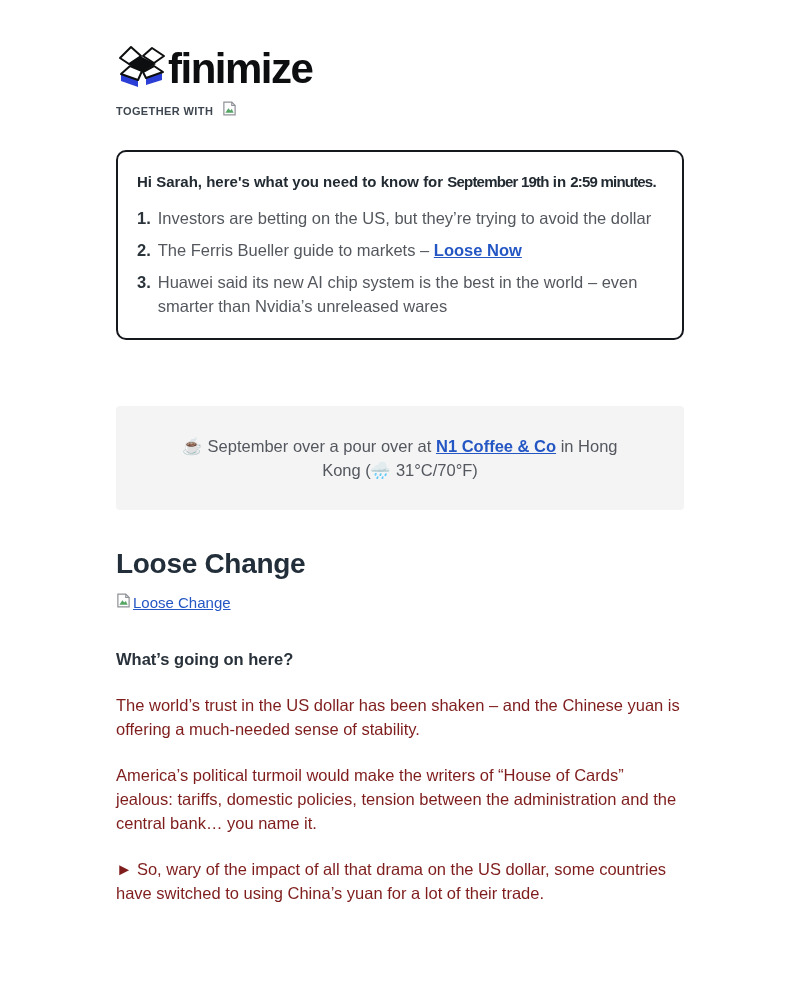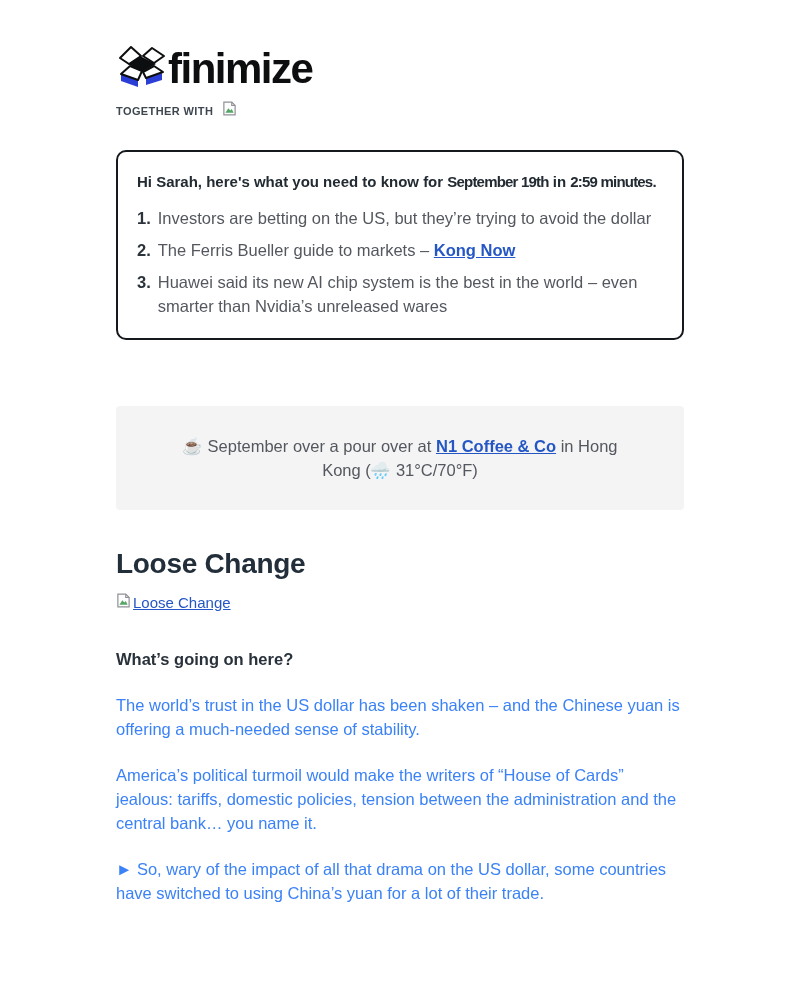--- a/index.html
+++ b/index.html
@@ -23,21 +23,21 @@
   a.bold-link { color:#2456c4; font-weight:bold; text-decoration:underline; cursor:pointer; }
   a.plain-link { color:#2456c4; text-decoration:underline; cursor:pointer; }
 
   
   .location-box { margin-top:66px; background:#f4f4f5; border-radius:4px; padding:28px 48px; text-align:center; font-size:16.5px; line-height:24px; color:#54585e; }
 
   
   .article-title { margin-top:38px; font-size:28px; font-weight:bold; color:#222e39; letter-spacing:-0.3px; }
   .image-alt-row { margin-top:13px; display:flex; align-items:center; gap:2px; font-size:15px; }
   .q-head { margin-top:36px; font-size:16.5px; font-weight:bold; color:#29323b; line-height:24px; }
-  .para { margin-top:22px; font-size:16.5px; line-height:24px; color:#3b82f6; }
+  .para { margin-top:22px; font-size:16.5px; line-height:24px; color:#7f1d1d; }
 
   .broken-img { flex:0 0 auto; display:inline-block; }
 </style>
 </head>
 <body>
 
 <div class="container">
 
   <div class="logo-row">
     <span class="broken-img">
@@ -66,21 +66,21 @@
 
   <div class="summary-box">
     <p class="greeting"><span>Hi Sarah, here's what you need to know for </span><span class="cond">September 19th</span><span> in </span><span class="cond">2:59 minutes.</span></p>
     <ul class="summary-list">
       <li class="summary-item">
         <span class="num">1.</span>
         <span>Investors are betting on the US, but they’re trying to avoid the dollar</span>
       </li>
       <li class="summary-item">
         <span class="num">2.</span>
-        <span><span>The Ferris Bueller guide to markets – </span><a class="bold-link">Kong Now</a></span>
+        <span><span>The Ferris Bueller guide to markets – </span><a class="bold-link">Loose Now</a></span>
       </li>
       <li class="summary-item">
         <span class="num">3.</span>
         <span>Huawei said its new AI chip system is the best in the world – even smarter than Nvidia’s unreleased wares</span>
       </li>
     </ul>
   </div>
 
   <div class="location-box">
     <span>☕</span><span> September over a pour over at </span><a class="bold-link">N1 Coffee &amp; Co</a><span> in Hong Kong (</span><span>🌧️</span><span> 31°C/70°F)</span>

